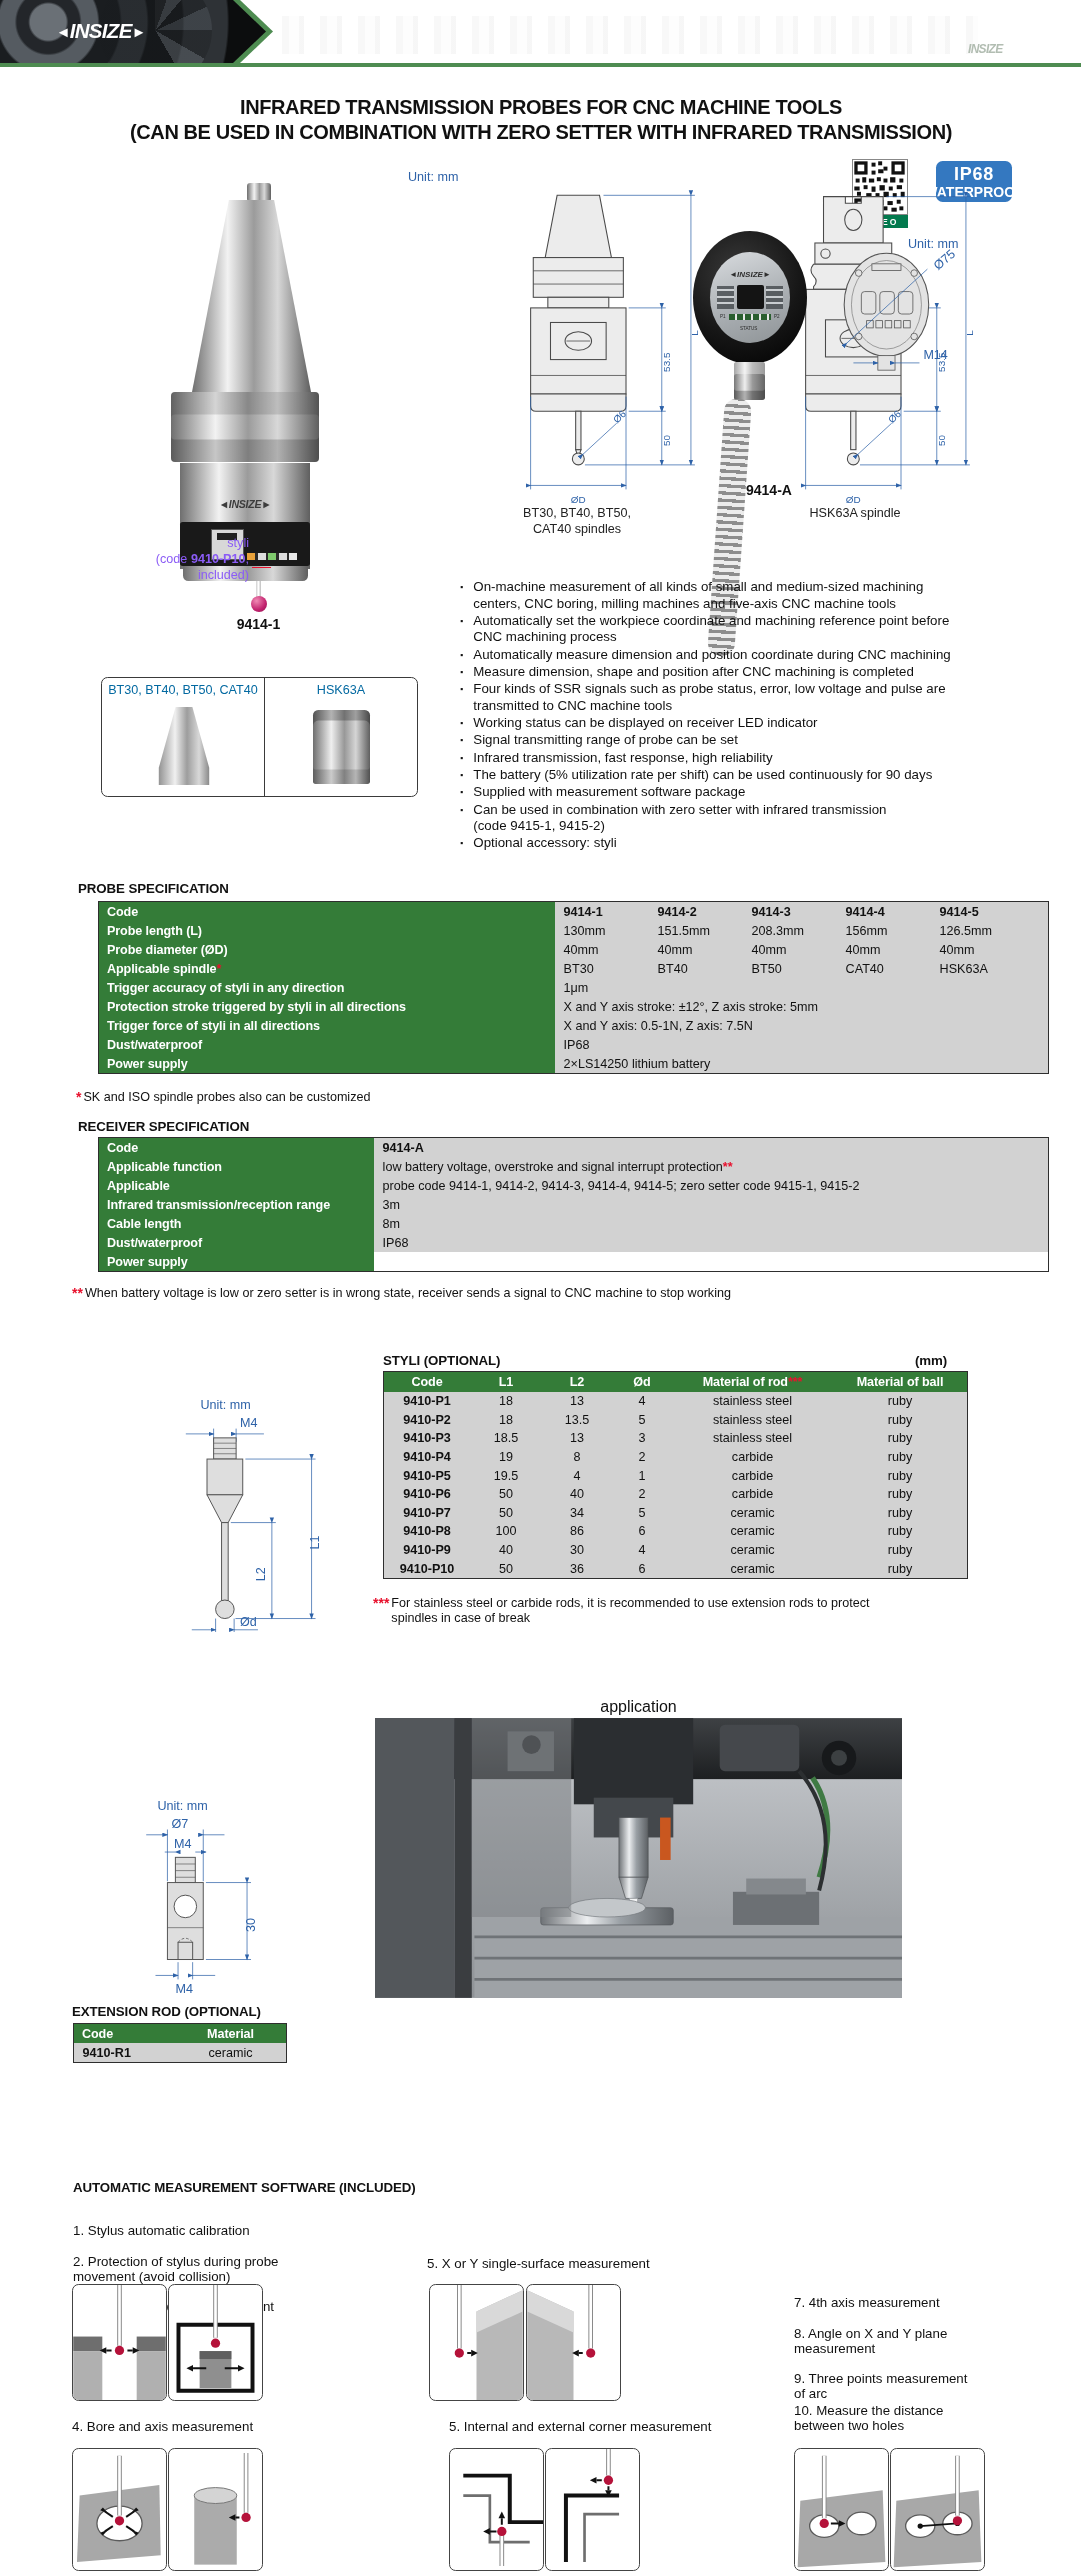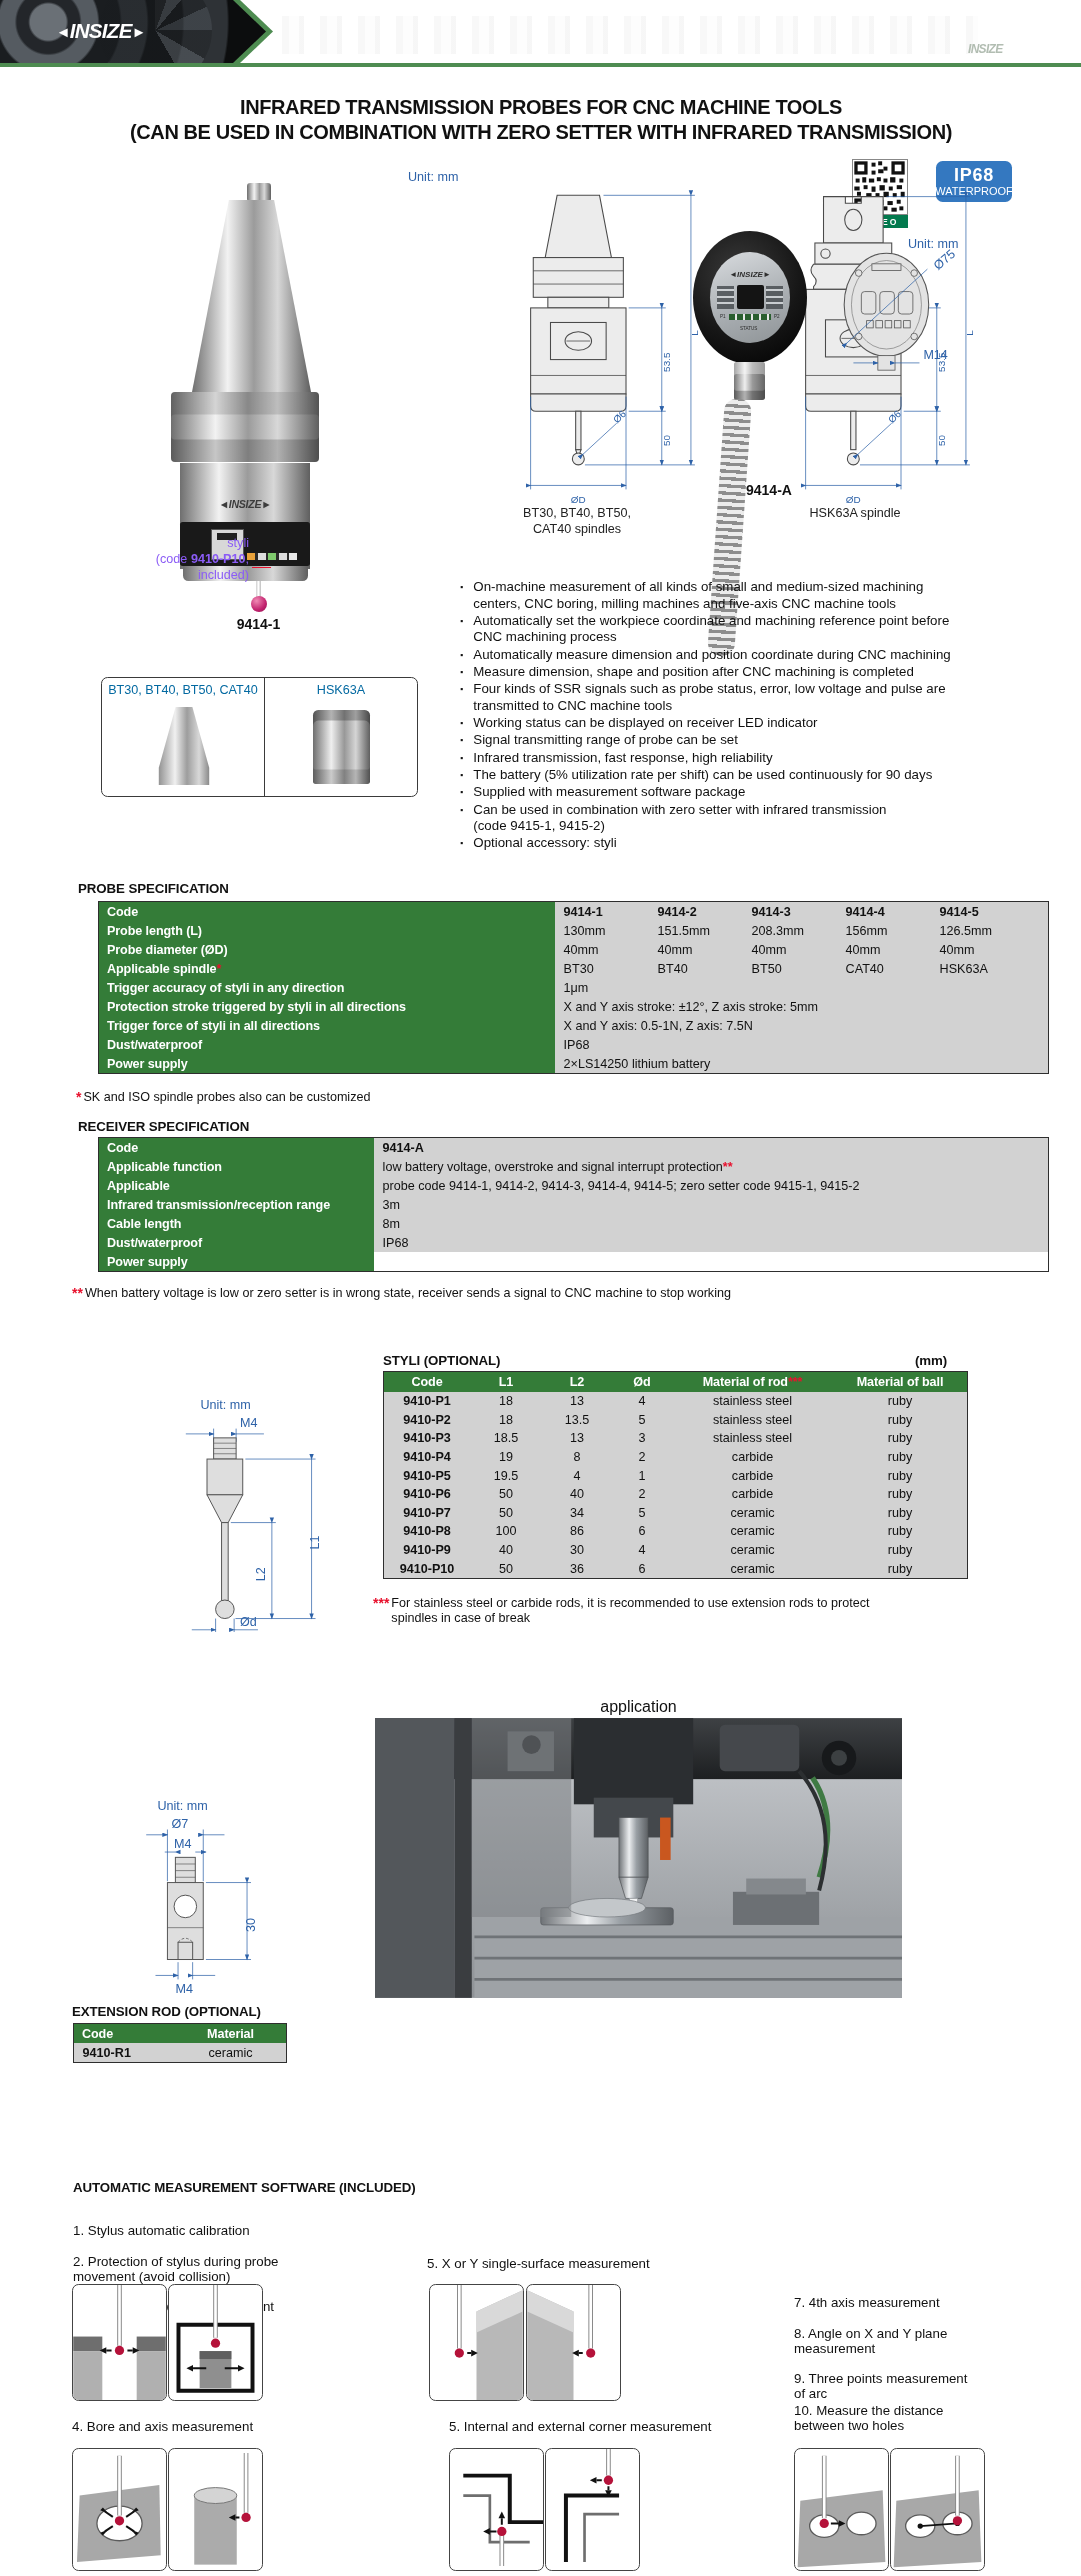--- a/index.html
+++ b/index.html
@@ -25,21 +25,21 @@
   .hdr-line{left:0;top:63px;width:1082px;height:4px;background:#4e8c51}
   
   .title{left:64px;top:95px;width:954px;text-align:center;font-weight:700;font-size:20px;line-height:24.5px;letter-spacing:-0.4px}
   
   .qr{left:852px;top:159px;width:54px;height:54px;border:0.7px solid #888;background:#fff}
   .video{left:852px;top:215px;width:56px;height:13.3px;background:#037a4e;color:#fff;font-weight:700;
          font-size:8.6px;letter-spacing:2px;display:flex;align-items:center;justify-content:center}
   .ip68{left:936px;top:161px;width:76px;height:41px;background:#3478c0;border-radius:6.6px;color:#fff;
         display:flex;flex-direction:column;align-items:center;justify-content:center;line-height:1}
   .ip68 .l1{font-size:18px;font-weight:700;letter-spacing:0.7px}
-  .ip68 .l2{font-size:11px;font-weight:400;margin-top:2px}
+  .ip68 .l2{font-size:14px;font-weight:700;margin-top:2px}
   .unit{font-size:12.6px;color:#2e62a8}
   
   .metal{background:linear-gradient(90deg,#6f6f6f,#f2f2f2 30%,#9b9b9b 52%,#d8d8d8 72%,#5f5f5f)}
   .p-stud{left:247px;top:183px;width:24px;height:18.6px;border-radius:3.3px}
   .p-cone{left:192px;top:200px;width:119px;height:192px;clip-path:polygon(31% 0,69% 0,100% 100%,0 100%)}
   .p-flange{left:171px;top:392px;width:148px;height:70px;border-radius:4px;
             box-shadow:inset 0 -22.5px 0 rgba(0,0,0,.18),inset 0 22.5px 0 rgba(0,0,0,.12)}
   .p-body{left:180px;top:463px;width:130px;height:106px}
   .p-ins{left:180px;top:498px;width:130px;text-align:center;font-size:10.6px;font-weight:700;font-style:italic;color:#3c3c3c;letter-spacing:-0.3px}
   .p-led{left:180px;top:522px;width:130px;height:44px;background:#191919;border-radius:2.7px}

